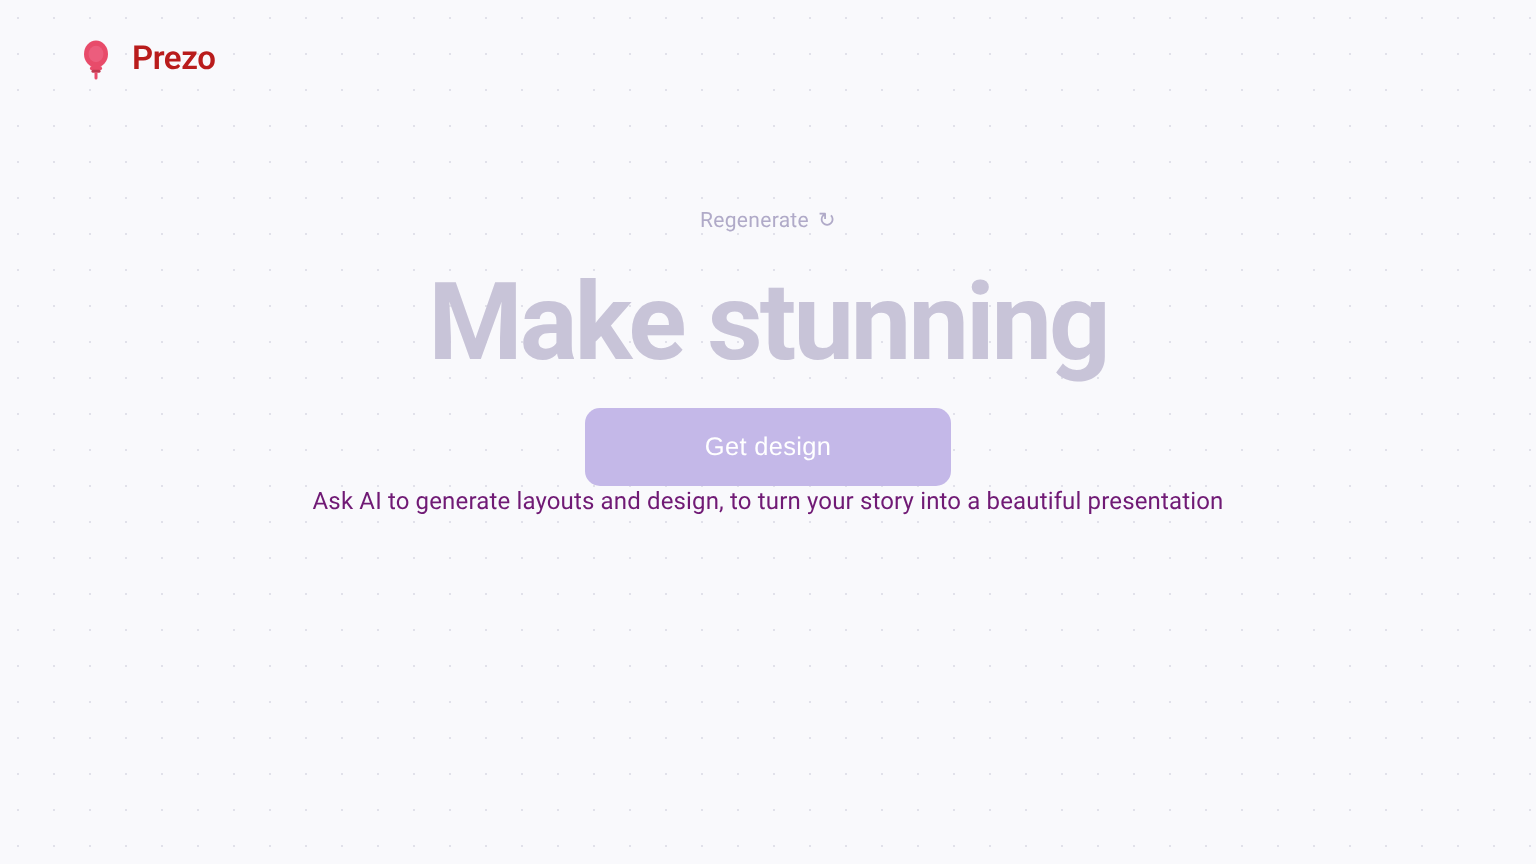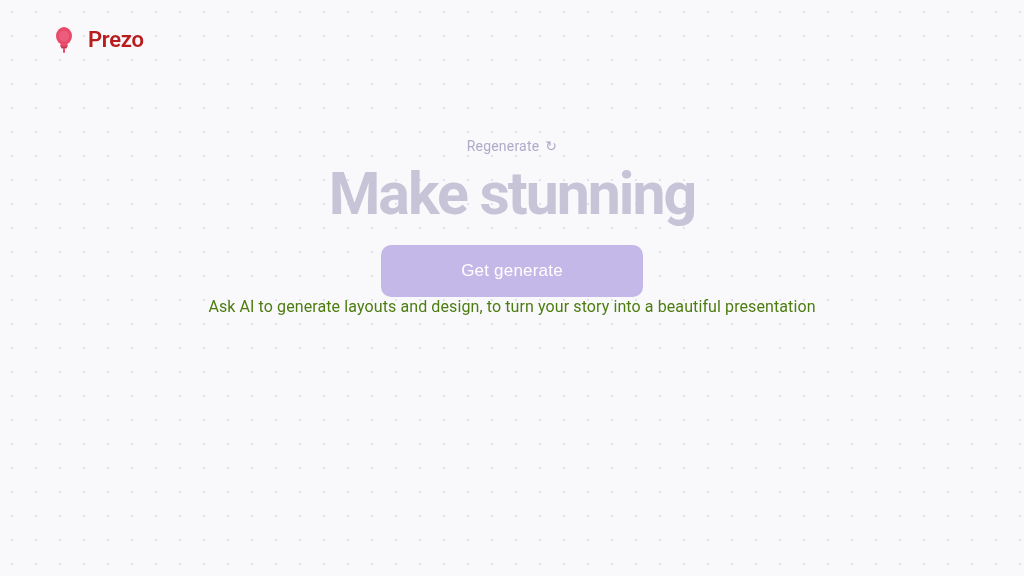--- a/index.html
+++ b/index.html
@@ -81,44 +81,44 @@
       padding-top: 60px;
     }
 
     
     .regenerate-pill {
       display: flex;
       align-items: center;
       gap: 6px;
       color: #b0aac8;
       font-size: 14px;
-      margin-bottom: 8px;
+      margin-bottom: 20px;
       letter-spacing: 0.2px;
     }
 
     .regenerate-icon {
       font-size: 14px;
       color: #b0aac8;
     }
 
     
     .hero-title {
-      font-size: 59px;
+      font-size: 72px;
       font-weight: 700;
       color: #c8c4d8;
       text-align: center;
       line-height: 1.1;
       letter-spacing: -2px;
       margin-bottom: 18px;
     }
 
     
     .hero-subtitle {
       font-size: 16px;
-      color: #4d7c0f;
+      color: #701a75;
       text-align: center;
       margin-bottom: 28px;
       letter-spacing: 0.1px;
     }
 
     
     .get-started-btn {
       background: #c4b8e8;
       color: #ffffff;
       border: none;
@@ -152,16 +152,16 @@
 
   <div class="regenerate-pill">
     <span>Regenerate</span>
     <span class="regenerate-icon">↻</span>
   </div>
 
   <h1 class="hero-title">
     <span>Make stunning</span><br>
   </h1>
 
-  <button class="get-started-btn">Get generate</button>
+  <button class="get-started-btn">Get design</button>
 
   <p class="hero-subtitle">Ask AI to generate layouts and design, to turn your story into a beautiful presentation</p>
 </section>
 
 </body></html>

